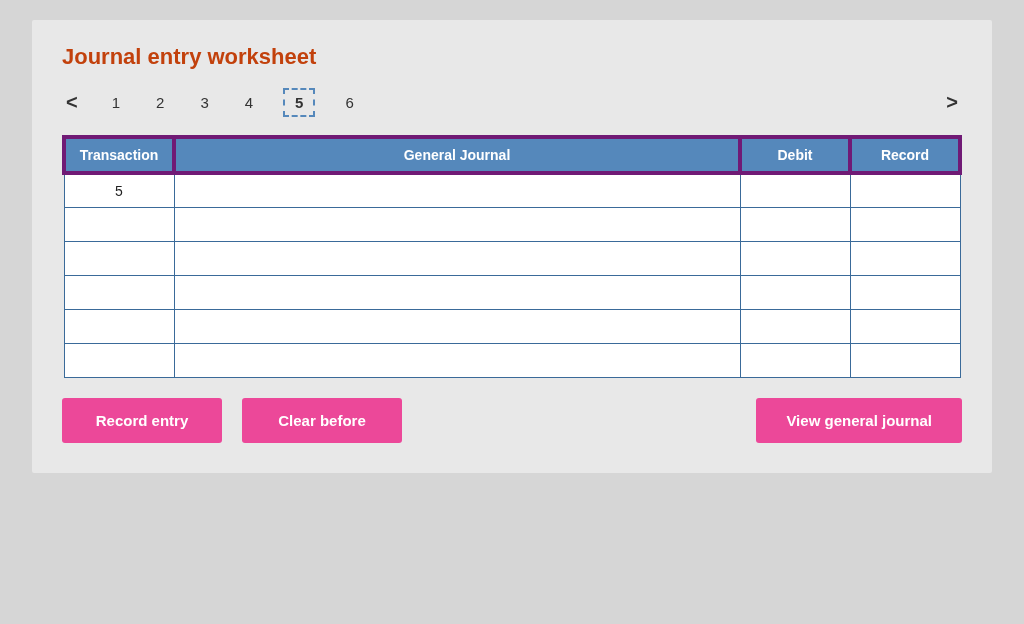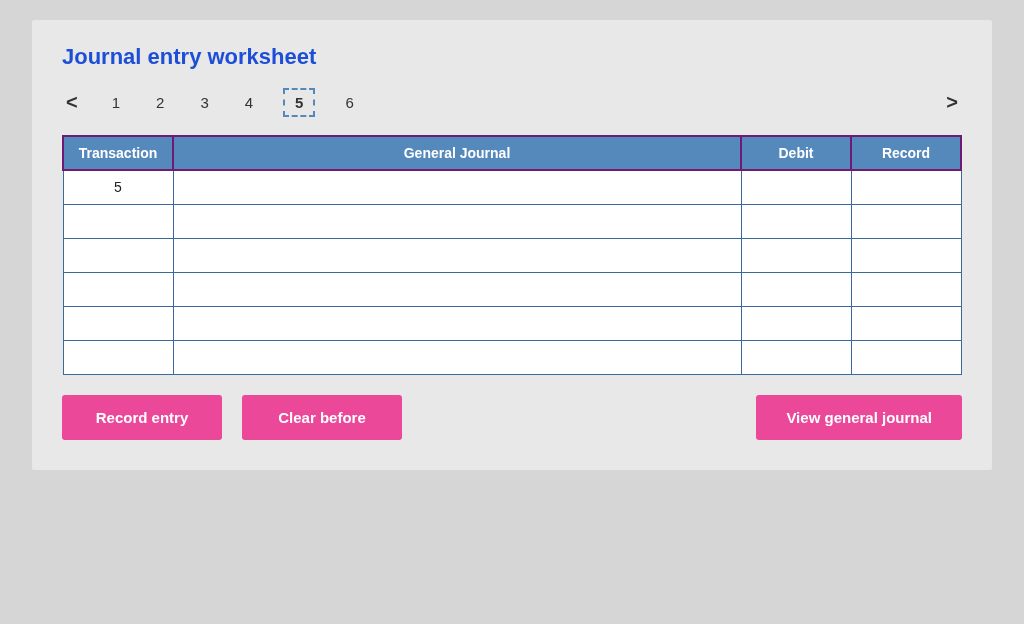--- a/index.html
+++ b/index.html
@@ -17,21 +17,21 @@
     .container {
       background: #e8e8e8;
       width: 960px;
       padding: 24px 30px 30px 30px;
       border-radius: 2px;
     }
     .page-title {
       font-size: 22px;
       font-weight: bold;
       margin-bottom: 18px;
-      color: #1d4ed8;
+      color: #c2410c;
     }
     .nav-bar {
       display: flex;
       align-items: center;
       gap: 24px;
       margin-bottom: 18px;
     }
     .nav-arrow {
       font-size: 20px;
       color: #333;
@@ -68,21 +68,21 @@
     .journal-table {
       width: 100%;
       border-collapse: collapse;
       margin-bottom: 20px;
     }
     .journal-table th {
       background-color: #5588bb;
       color: #fff;
       font-weight: bold;
       padding: 8px 10px;
-      border: 2px solid #701a75;
+      border: 4px solid #701a75;
       text-align: center;
     }
     .journal-table td {
       background-color: #fff;
       border: 1px solid #3a6a99;
       padding: 0;
       height: 34px;
     }
     .journal-table td.transaction-cell {
       text-align: center;

